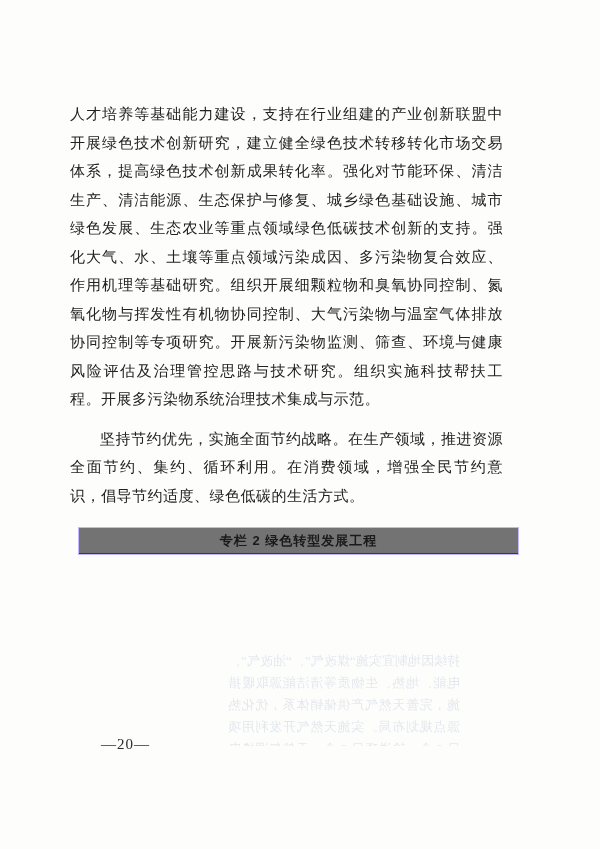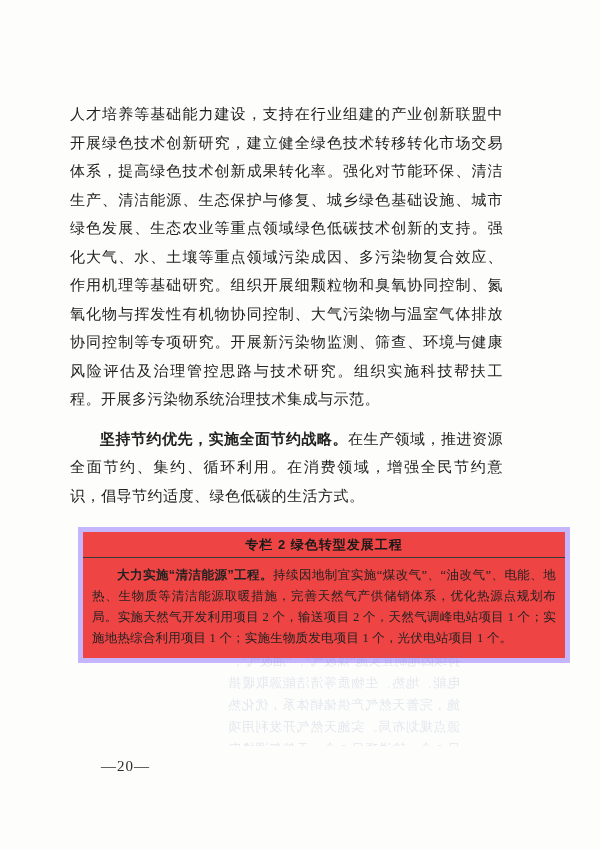--- a/index.html
+++ b/index.html
@@ -26,28 +26,28 @@
     margin: 0;
     font-size: 15px;
     line-height: 28.5px;
     text-align: justify;
     text-justify: inter-character;
     letter-spacing: 0.5px;
     color: #222222;
   }
   .para.indent { text-indent: 2em; }
   .para.second { margin-top: 11px; }
-  .para b { font-weight: bold; font-family: "Liberation Sans", "DejaVu Sans", sans-serif; }
+  .para b { font-weight: normal; font-family: "Liberation Sans", "DejaVu Sans", sans-serif; }
   .feature-box {
     position: absolute;
     left: 78px;
     top: 527px;
-    width: 492px;
-    border: 5px solid #c4b5fd;
-    background: #ef4444;
+    width: 441px;
+    border: 1px solid #c4b5fd;
+    background: #737373;
     box-sizing: border-box;
   }
   .feature-box .box-title {
     font-family: "Liberation Sans", "DejaVu Sans", sans-serif;
     font-weight: bold;
     font-size: 13px;
     text-align: center;
     padding: 4px 0 3px 0;
     border-bottom: 1px solid #3a3a3a;
     letter-spacing: 1px;
@@ -79,39 +79,38 @@
     color: #5f7aa0;
     font-size: 13px;
     line-height: 22px;
     text-align: justify;
     filter: blur(0.7px);
     pointer-events: none;
   }
   .page-number {
     position: absolute;
     left: 101px;
-    top: 758px;
+    top: 736px;
     font-size: 15px;
     letter-spacing: 1px;
     color: #2a2a2a;
   }
 </style>
 </head>
 <body>
 
 <div class="sheet">
 
   <div class="textcol">
     <p class="para">人才培养等基础能力建设，支持在行业组建的产业创新联盟中开展绿色技术创新研究，建立健全绿色技术转移转化市场交易体系，提高绿色技术创新成果转化率。强化对节能环保、清洁生产、清洁能源、生态保护与修复、城乡绿色基础设施、城市绿色发展、生态农业等重点领域绿色低碳技术创新的支持。强化大气、水、土壤等重点领域污染成因、多污染物复合效应、作用机理等基础研究。组织开展细颗粒物和臭氧协同控制、氮氧化物与挥发性有机物协同控制、大气污染物与温室气体排放协同控制等专项研究。开展新污染物监测、筛查、环境与健康风险评估及治理管控思路与技术研究。组织实施科技帮扶工程。开展多污染物系统治理技术集成与示范。</p>
 
     <p class="para indent second"><b>坚持节约优先，实施全面节约战略。</b><span>在生产领域，推进资源全面节约、集约、循环利用。在消费领域，增强全民节约意识，倡导节约适度、绿色低碳的生活方式。</span></p>
   </div>
 
   <div class="feature-box">
     <div class="box-title">专栏 2  绿色转型发展工程</div>
-    <div class="box-body"><b>大力实施“清洁能源”工程。</b><span>持续因地制宜实施“煤改气”、“油改气”、电能、地热、生物质等清洁能源取暖措施，完善天然气产供储销体系，优化热源点规划布局。实施天然气开发利用项目 2 个，输送项目 2 个，天然气调峰电站项目 1 个；实施地热综合利用项目 1 个；实施生物质发电项目 1 个，光伏电站项目 1 个。</span></div>
   </div>
 
   <div class="bleed">持续因地制宜实施“煤改气”、“油改气”、电能、地热、生物质等清洁能源取暖措施，完善天然气产供储销体系，优化热源点规划布局。实施天然气开发利用项目 2 个，输送项目 2 个，天然气调峰电站项目 1 个；实施地热综合利用项目 1 个；实施生物质发电项目 1 个，光伏电站项目 1 个。</div>
 
   <div class="page-number">—20—</div>
 
 </div>
 
 </body></html>

